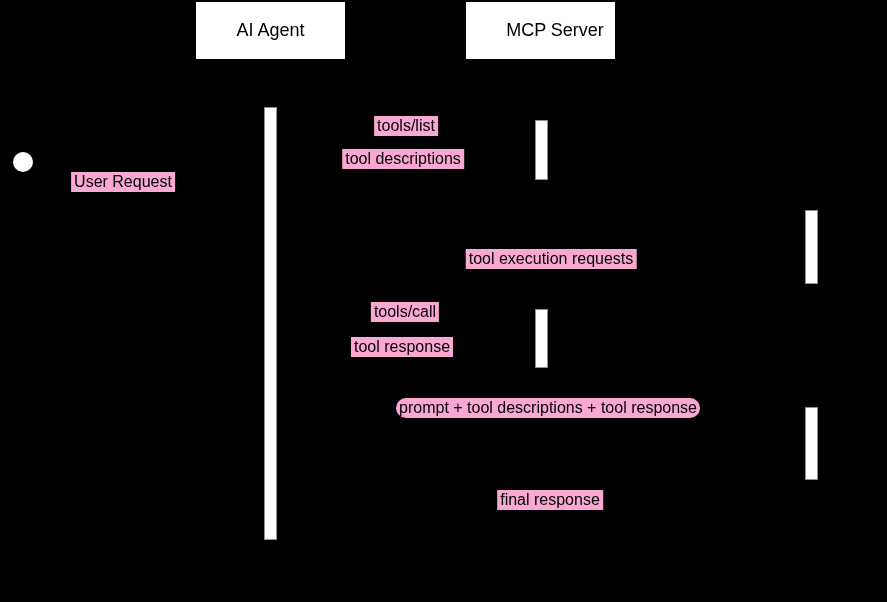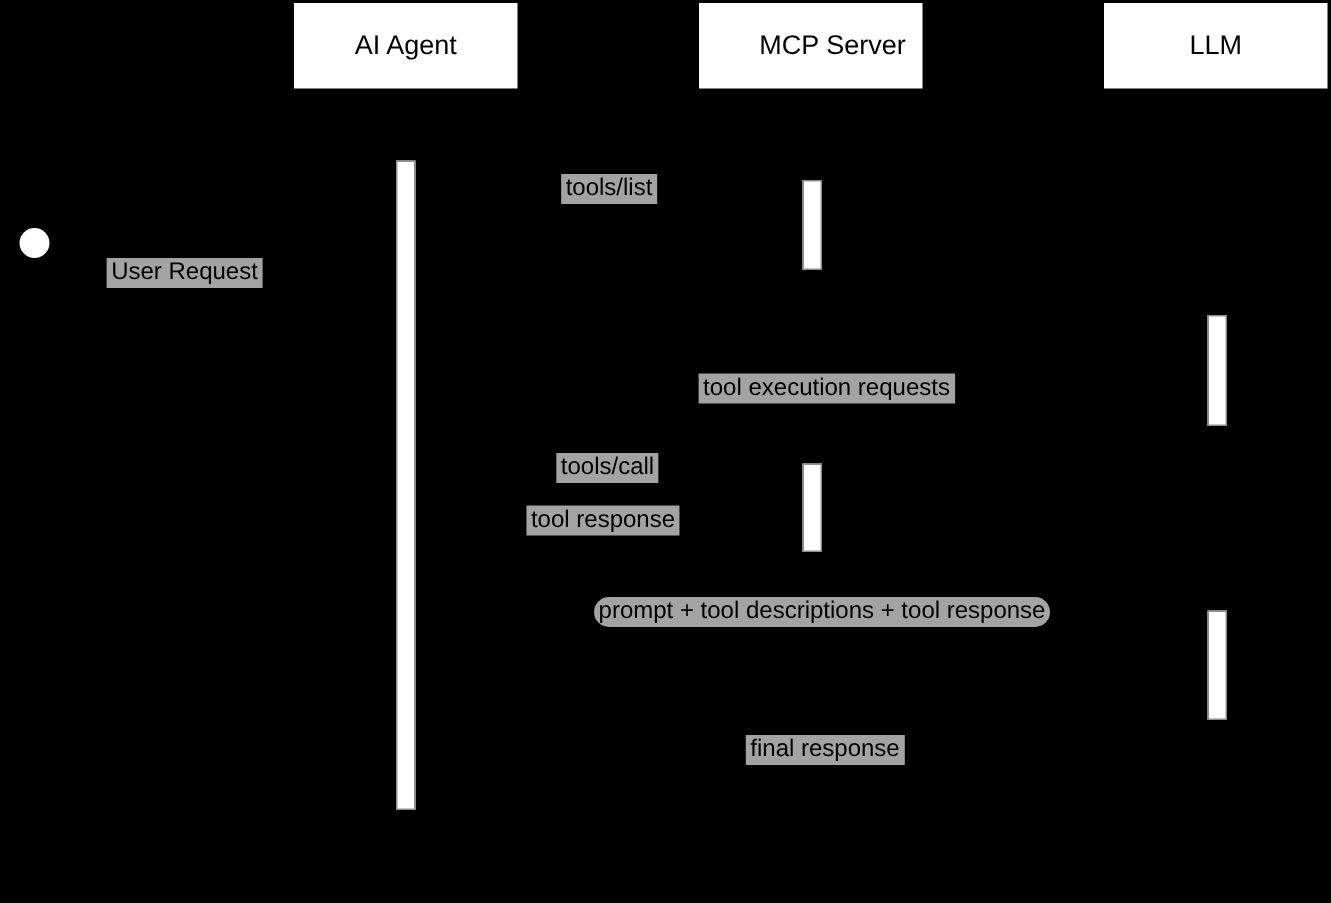--- a/index.html
+++ b/index.html
@@ -55,21 +55,21 @@
   .bar-ai   { left: 264px; top: 107px; height: 433px; }
   .bar-mcp1 { left: 535px; top: 120px; height: 60px;  }
   .bar-mcp2 { left: 535px; top: 309px; height: 59px;  }
   .bar-llm1 { left: 805px; top: 210px; height: 74px;  }
   .bar-llm2 { left: 805px; top: 407px; height: 73px;  }
 
   
   .mlabel {
     position: absolute;
     transform: translate(-50%, -50%);
-    background: #a3a3a3;
+    background: #f9a8d4;
     color: #000000;
     font-size: 16px;
     line-height: 20px;
     padding: 0 3px;
     white-space: nowrap;
     text-align: center;
   }
   .lbl-user  { left: 123px; top: 182px; }
   .lbl-m0    { left: 406px; top: 126px; }
   .lbl-m1    { left: 403px; top: 159px; }
@@ -80,31 +80,31 @@
   .lbl-m6    { left: 548px; top: 408px; border-radius: 10px; }
   .lbl-m7    { left: 550px; top: 456px; margin-top: 44px; }
 </style>
 </head>
 <body>
 
 <div class="stage">
 
   <div class="pbox pbox-ai">AI Agent</div>
   <div class="pbox pbox-mcp">MCP Server</div>
-  <div class="pbox pbox-llm">LLM</div>
 
   <div class="start-circle"></div>
   <div class="mlabel lbl-user">User Request</div>
 
   <div class="bar bar-ai"></div>
   <div class="bar bar-mcp1"></div>
   <div class="bar bar-llm1"></div>
   <div class="bar bar-mcp2"></div>
   <div class="bar bar-llm2"></div>
 
   <div class="mlabel lbl-m0">tools/list</div>
+  <div class="mlabel lbl-m1">tool descriptions</div>
   <div class="mlabel lbl-m3">tool execution requests</div>
   <div class="mlabel lbl-m4">tools/call</div>
   <div class="mlabel lbl-m5">tool response</div>
   <div class="mlabel lbl-m6">prompt + tool descriptions + tool response</div>
   <div class="mlabel lbl-m7">final response</div>
 
 </div>
 
 </body></html>

